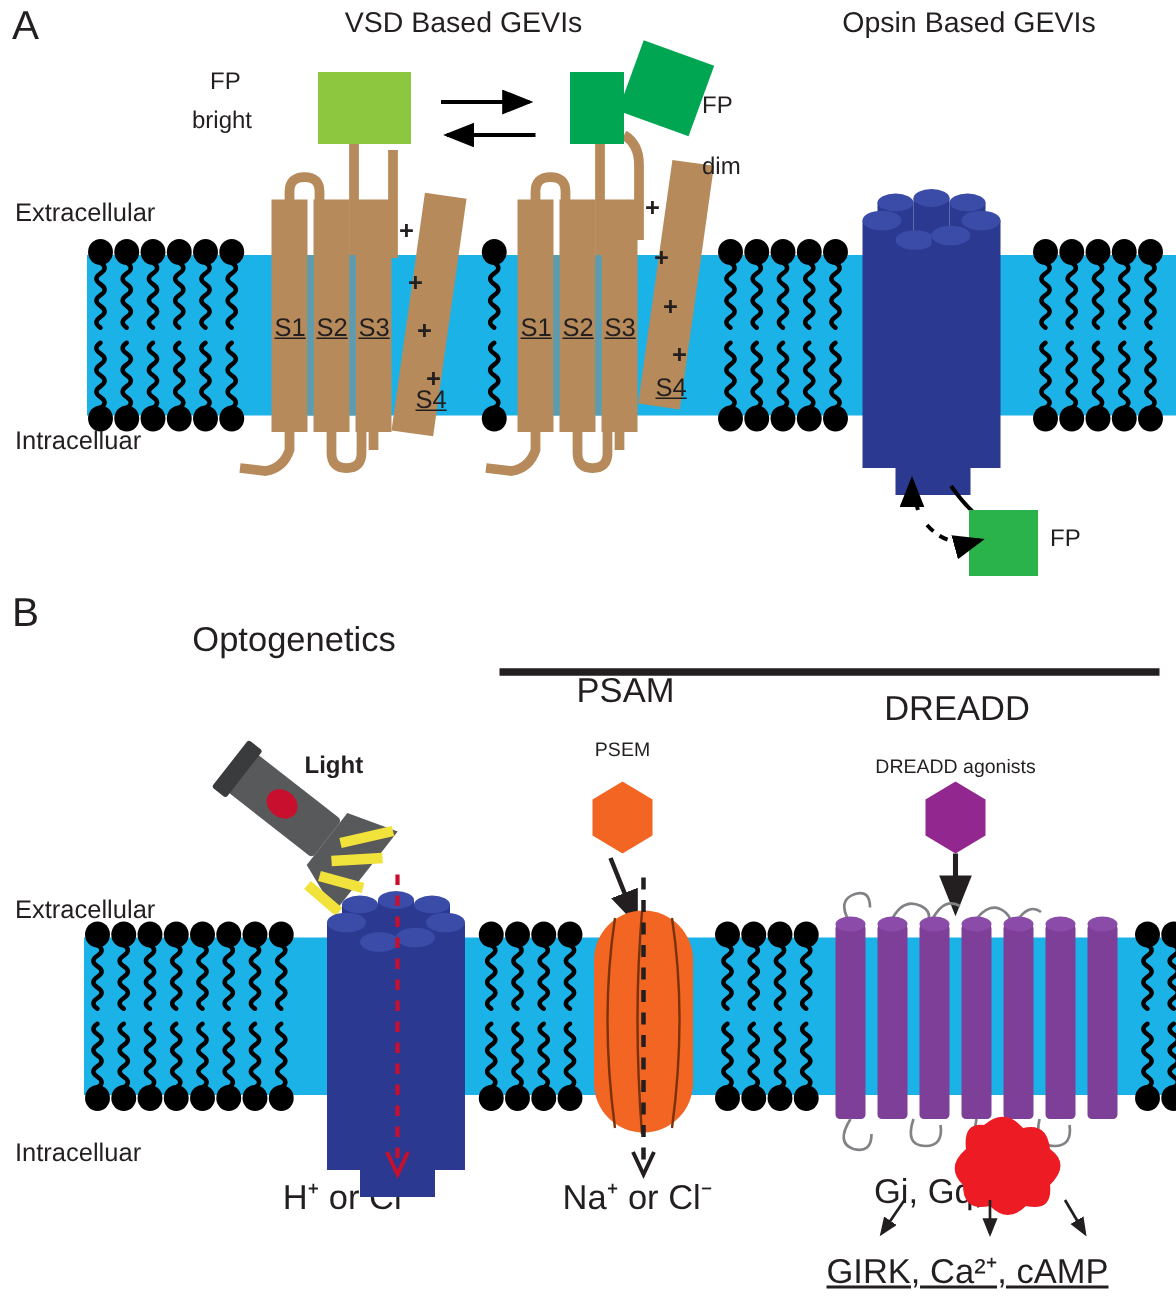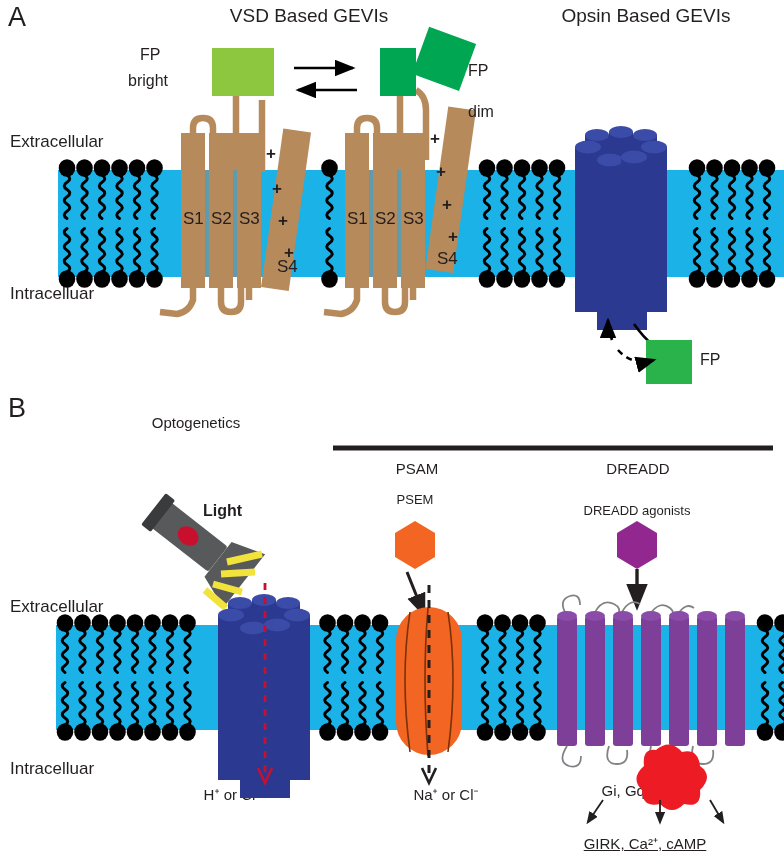--- a/index.html
+++ b/index.html
@@ -7,25 +7,25 @@
     width:784px;height:868px;
     font-family:"Liberation Sans", sans-serif;
     color:#231f20;
     position:relative;
     overflow:hidden;
   }
   #root{position:relative;width:784px;height:868px;}
   .lbl{position:absolute;white-space:nowrap;line-height:1;}
   .panel-letter{font-size:27px;color:#231f20;}
   .title-lg{font-size:19px;}
-  .title-med{font-size:15px;text-align:center;}
+  .title-med{font-size:23px;text-align:center;}
   .title-sm{font-size:16px;}
   .title-xs{font-size:13px;}
   .side-lbl{font-size:17px;}
-  .seg-lbl{font-size:17px;}
+  .seg-lbl{font-size:17px;text-decoration:underline;}
   .plus{font-size:17px;font-weight:600;}
   svg{display:block;position:absolute;top:0;left:0;overflow:visible;}
   .center{transform:translateX(-50%);}
 </style>
 </head>
 <body>
 
 <div id="root">
 
   <div class="lbl panel-letter" style="left:8px;top:4px;">A</div>
@@ -241,33 +241,33 @@
   <div class="lbl seg-lbl" style="left:437px;top:250px;">S4</div>
   <div class="lbl plus" style="left:430px;top:130px;">+</div>
   <div class="lbl plus" style="left:436px;top:163px;">+</div>
   <div class="lbl plus" style="left:442px;top:196px;">+</div>
   <div class="lbl plus" style="left:448px;top:228px;">+</div>
 
   <div class="lbl panel-letter" style="left:8px;top:395px;">B</div>
 
   <div class="lbl title-med center" style="left:196px;top:415px;">Optogenetics</div>
 
-  <div class="lbl title-med center" style="left:417px;top:461px;">PSAM</div>
+  <div class="lbl title-med center" style="left:417px;top:449px;">PSAM</div>
   <div class="lbl title-med center" style="left:638px;top:461px;">DREADD</div>
 
   <div class="lbl title-xs center" style="left:415px;top:493px;">PSEM</div>
   <div class="lbl title-xs center" style="left:637px;top:504px;">DREADD agonists</div>
 
   <div class="lbl side-lbl" style="left:10px;top:598px;">Extracellular</div>
   <div class="lbl side-lbl" style="left:10px;top:760px;">Intracelluar</div>
 
   <div class="lbl title-sm" style="left:203px;top:503px;font-weight:bold;">Light</div>
 
   <div class="lbl title-med center" style="left:232px;top:787px;">H⁺ or Cl⁻</div>
-  <div class="lbl title-med center" style="left:425px;top:787px;margin-left:21px;">Na⁺ or Cl⁻</div>
+  <div class="lbl title-med center" style="left:425px;top:787px;">Na⁺ or Cl⁻</div>
   <div class="lbl title-med center" style="left:637px;top:783px;">Gi, Gq, Gs</div>
   <div class="lbl title-med center" style="left:645px;top:836px;text-decoration:underline;">GIRK, Ca²⁺,  cAMP</div>
 
   <svg width="784" height="868" style="top:0;left:0;">
 
     <line x1="333" y1="448" x2="773" y2="448" stroke="#231f20" stroke-width="5"></line>
 
     <rect x="56" y="625" width="728" height="105" fill="#1BB2E8"></rect>
     <g id="lipidsB">
         <ellipse cx="65" cy="623" rx="8.3" ry="8.715000000000002" fill="#000"></ellipse>

